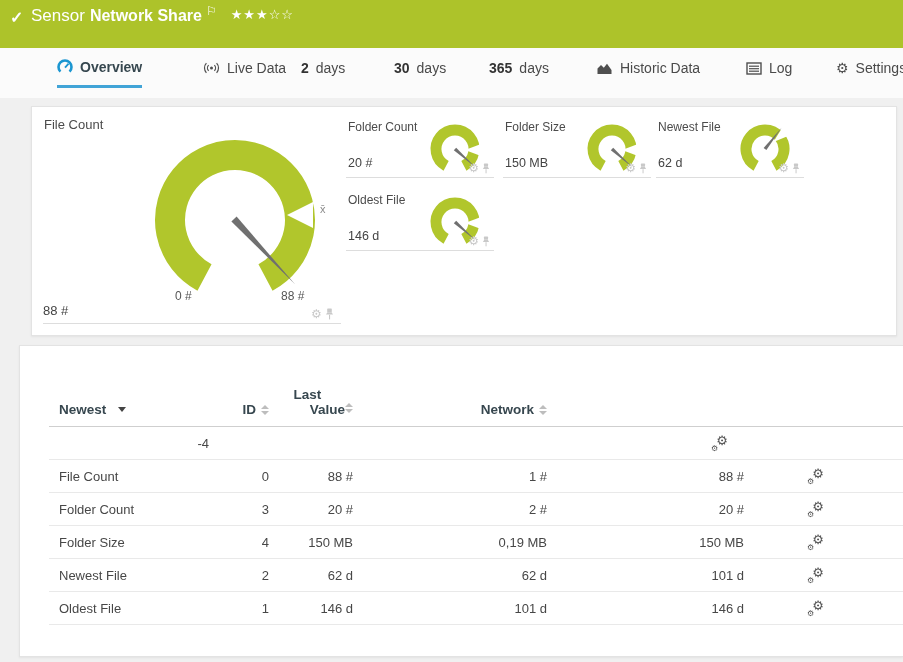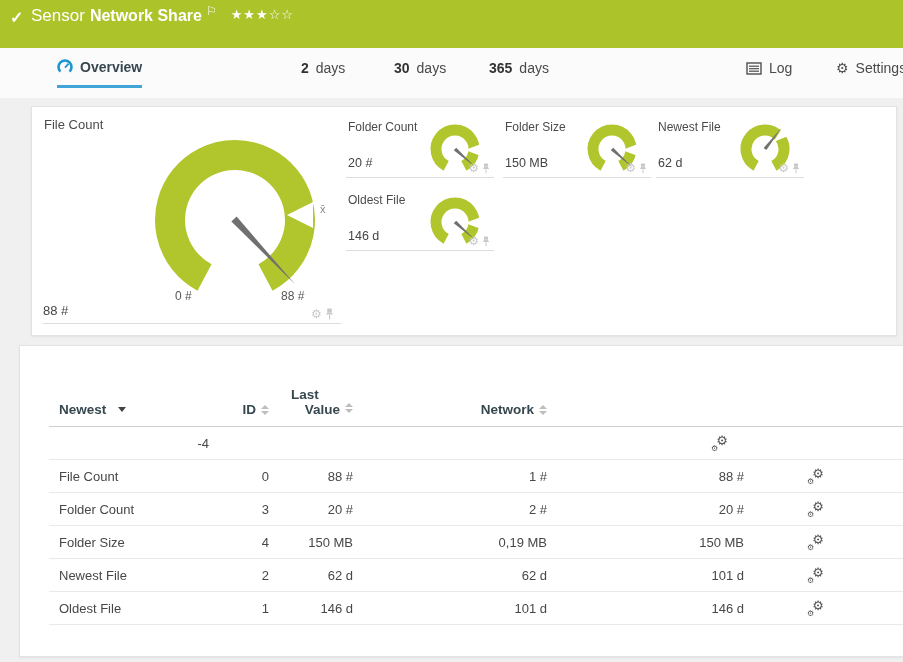--- a/index.html
+++ b/index.html
@@ -55,21 +55,21 @@
   .gear-sm { font-size:12px; color:#c9c9c9; line-height:12px; }
 
   
   .tbl { padding:34px 0 0 29px; }
   .trow { display:grid; grid-template-columns:160px 60px 84px 194px 197px 96px; align-items:center; }
   .thead { min-height:47px; align-items:end; padding-bottom:9px; border-bottom:1px solid #cfcfcf;
            font-size:13.5px; font-weight:700; color:#37474f; }
   .thead .cell { display:flex; align-items:flex-end; justify-content:flex-end; gap:5px; cursor:pointer; }
   .thead .cell.ch { justify-content:flex-start; padding-left:10px; align-items:center; }
   .lv2 { text-align:center; }
-  .lv2 .l2 { display:flex; align-items:center; gap:5px; justify-content:flex-end;margin-left:48px; }
+  .lv2 .l2 { display:flex; align-items:center; justify-content:flex-end;margin-left:48px; }
   .tbody .trow { height:33px; border-bottom:1px solid #e9e9e9; font-size:13px; color:#474747; }
   .td { text-align:right; }
   .td.ch { text-align:left; padding-left:10px; }
   .td.icn { display:flex; justify-content:flex-end; padding-right:16px; }
 
   
   .sort { display:inline-flex; flex-direction:column; gap:2px; position:relative; top:-2px; }
   .sort i { display:block; width:0; height:0; border-left:4px solid transparent; border-right:4px solid transparent; }
   .sort .up { border-bottom:4px solid #bdbdbd; }
   .sort .dn { border-top:4px solid #bdbdbd; }
@@ -99,31 +99,49 @@
   <div class="tabbar">
     <div class="tab active" style="left:57px">
       <span>
           <svg width="16" height="16" viewBox="0 0 16 16">
             <path d="M3.4 12.6 A6.5 6.5 0 1 1 12.6 12.6" fill="none" stroke="#1b96d1" stroke-width="2.6"></path>
             <line x1="8" y1="8.6" x2="11.6" y2="4.6" stroke="#1b96d1" stroke-width="1.8"></line>
           </svg>
         </span>
       <span class="t-label">Overview</span>
     </div>
+    <div class="tab" style="left:203px">
+      <span>
+          <svg width="17" height="14" viewBox="0 0 17 14">
+            <circle cx="8.5" cy="7" r="1.5" fill="#4f4f4f"></circle>
+            <path d="M5.6 4.2 a4 4 0 0 0 0 5.6 M3.4 2.2 a7 7 0 0 0 0 9.6" fill="none" stroke="#4f4f4f" stroke-width="1.2"></path>
+            <path d="M11.4 4.2 a4 4 0 0 1 0 5.6 M13.6 2.2 a7 7 0 0 1 0 9.6" fill="none" stroke="#4f4f4f" stroke-width="1.2"></path>
+          </svg>
+        </span>
+      <span class="t-label">Live Data</span>
+    </div>
     <div class="tab" style="left:301px">
       <b>2</b>
         <span class="t-label">days</span>
     </div>
     <div class="tab" style="left:394px">
       <b>30</b>
         <span class="t-label">days</span>
     </div>
     <div class="tab" style="left:489px">
       <b>365</b>
         <span class="t-label">days</span>
+    </div>
+    <div class="tab" style="left:596px">
+      <span>
+          <svg width="17" height="14" viewBox="0 0 17 14">
+            <path d="M1.5 13 V7.5 L5 4 L7.8 6.8 L11 2.8 L15.5 9 V13 Z" fill="#4f4f4f"></path>
+          </svg>
+        </span>
+      <span class="t-label">Historic Data</span>
     </div>
     <div class="tab" style="left:746px">
       <span>
           <svg width="16" height="13" viewBox="0 0 16 13">
             <rect x="1" y="1" width="14" height="11" fill="none" stroke="#4f4f4f" stroke-width="1.4"></rect>
             <line x1="3" y1="4.2" x2="13" y2="4.2" stroke="#4f4f4f" stroke-width="1.2"></line>
             <line x1="3" y1="6.7" x2="13" y2="6.7" stroke="#4f4f4f" stroke-width="1.2"></line>
             <line x1="3" y1="9.2" x2="13" y2="9.2" stroke="#4f4f4f" stroke-width="1.2"></line>
           </svg>
         </span>

